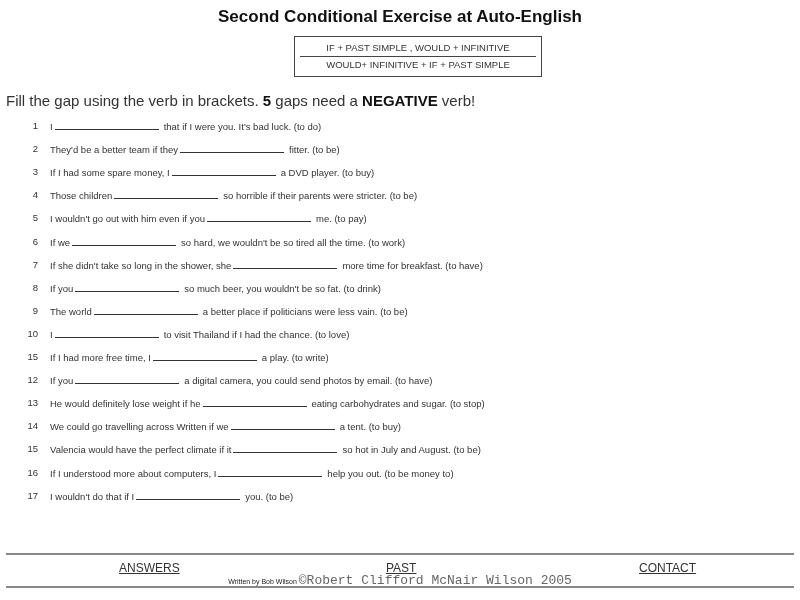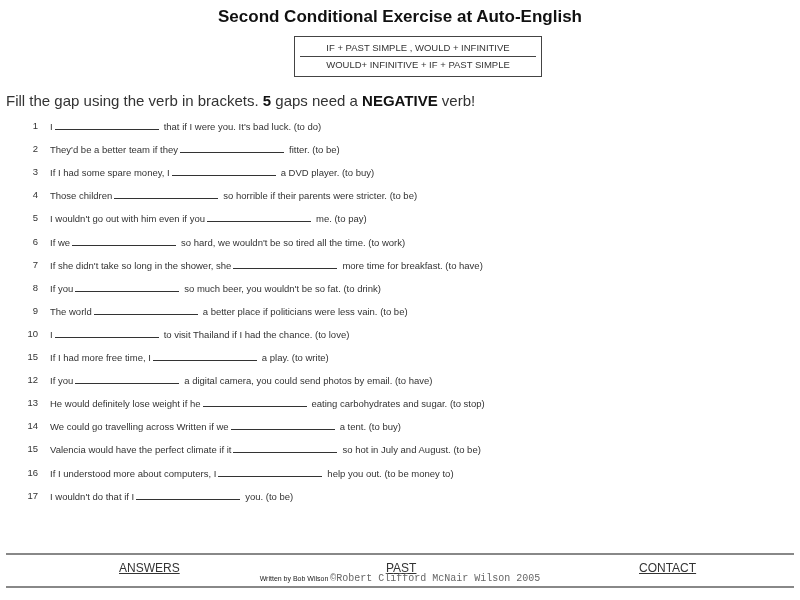--- a/index.html
+++ b/index.html
@@ -13,21 +13,21 @@
   .instructions { position:absolute; top:92px; left:6px; font-size:15px; color:#333; }
   .instructions b { color:#111; }
   .exercise-list { position:absolute; top:120px; left:0; width:800px; }
   .row { position:absolute; left:0; height:14px; font-size:9.5px; color:#333; white-space:nowrap; }
   .num { position:absolute; width:38px; text-align:right; left:0; }
   .sent { position:absolute; left:50px; }
   .gap { display:inline-block; width:104px; border-bottom:1px solid #333; height:9px; margin:0 5px 0 2px; vertical-align:baseline; }
   .hr { position:absolute; left:6px; width:788px; height:2px; background:#888; }
   .footer-link { position:absolute; top:561px; font-size:12px; color:#333; text-decoration:underline; }
   .credit { position:absolute; top:573px; left:0; width:800px; text-align:center; font-size:7px; color:#222; }
-  .credit .mono { font-family:"Liberation Mono", monospace; color:#666; font-size:10px; }
+  .credit .mono { font-family:"Liberation Mono", monospace; color:#666; font-size:13px; }
 </style>
 </head>
 <body>
 
 <div class="title">Second Conditional  Exercise at Auto-English</div>
 
 <div class="formula-box">
   <div class="formula-line l1">IF + PAST SIMPLE , WOULD + INFINITIVE</div>
   <div class="formula-sep"></div>
   <div class="formula-line l2">WOULD+ INFINITIVE + IF + PAST SIMPLE</div>

